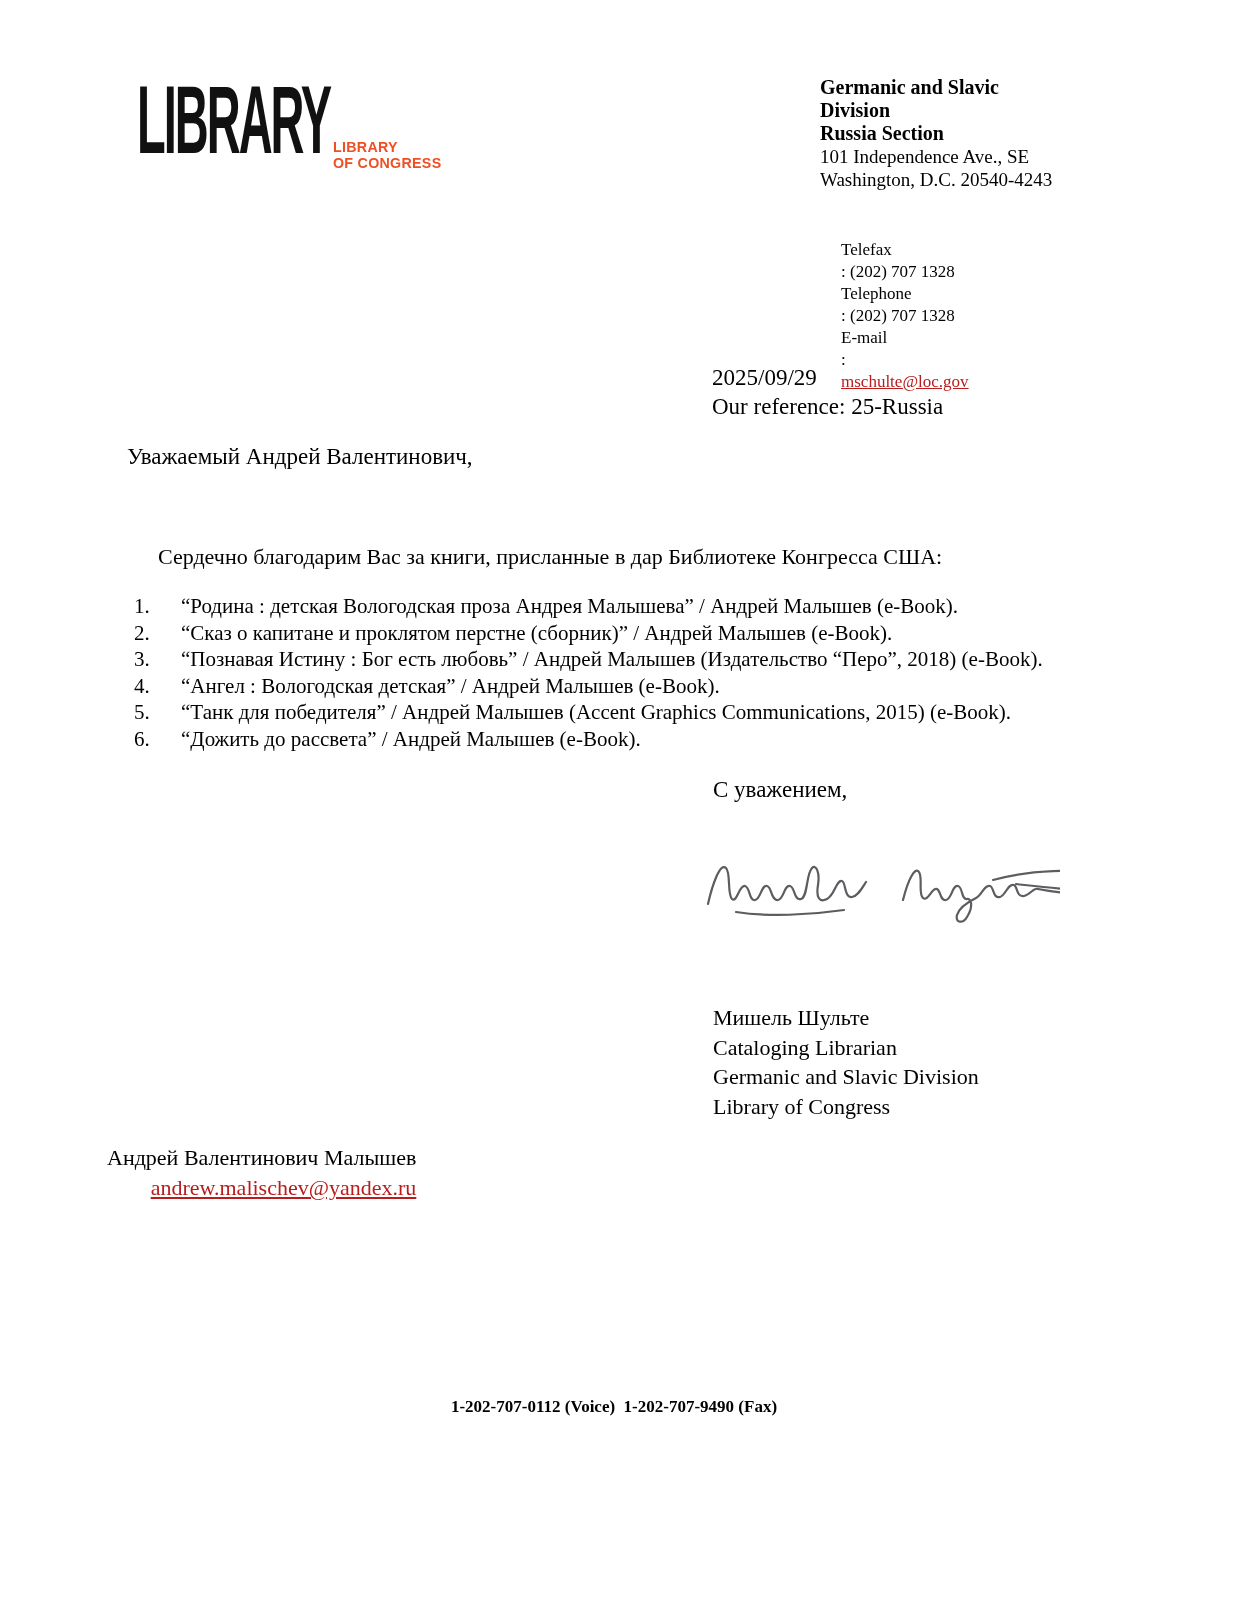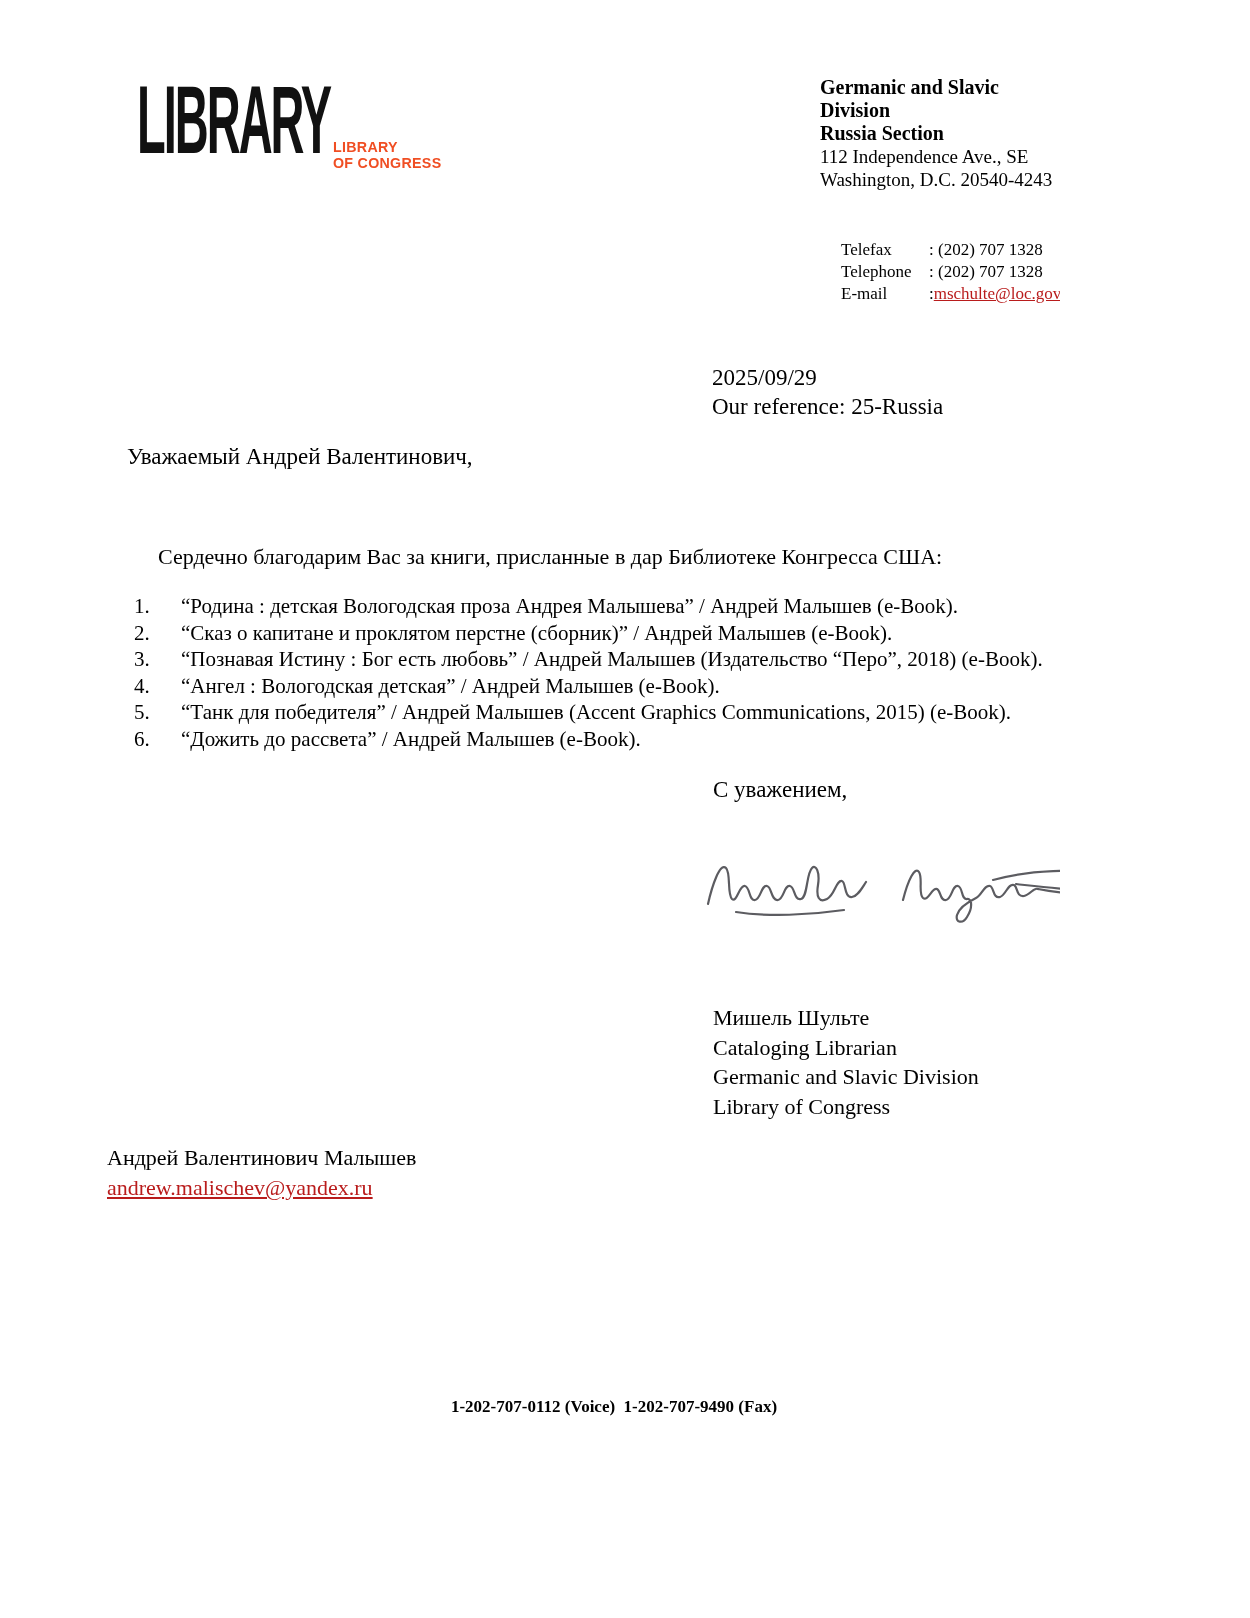--- a/index.html
+++ b/index.html
@@ -15,63 +15,63 @@
             font-family:"Liberation Sans", sans-serif;font-weight:bold;
             font-size:15px;line-height:16px;color:#F04E23;letter-spacing:0.3px;
             transform:scaleX(0.95);transform-origin:left top;white-space:nowrap;}
 
   
   .hdr{position:absolute;left:820px;top:76px;font-size:19px;line-height:23px;}
   .hdr .b{font-weight:bold;font-size:20px;}
 
   
   .contact{position:absolute;left:841px;top:239px;font-size:17px;line-height:22px;}
-  .c-row{display:flex;}
+  .c-row{display:flex;flex-direction:column;}
   .c-label{width:88px;}
   a.link{color:#b91c1c;text-decoration:underline;cursor:pointer;}
 
   
   .dateblock{position:absolute;left:712px;top:363px;font-size:23px;line-height:29px;}
 
   
   .salutation{position:absolute;left:107px;top:444px;font-size:23px;margin-left:20px;}
   .intro{position:absolute;left:158px;top:544px;font-size:22px;white-space:nowrap;}
   .books{position:absolute;left:134px;top:593px;width:1070px;font-size:21px;line-height:26.5px;}
   .book-row{display:flex;}
   .book-num{width:47px;flex:0 0 47px;}
   .book-text{flex:1;white-space:nowrap;}
 
   .closing{position:absolute;left:713px;top:777px;font-size:23px;}
 
   .sig{position:absolute;left:698px;top:840px;}
 
   .signer{position:absolute;left:713px;top:1003px;font-size:22px;line-height:29.5px;}
 
-  .addressee{position:absolute;left:107px;top:1143px;font-size:22px;line-height:30px;}
+  .addressee{position:absolute;left:107px;top:1143px;font-size:22px;line-height:30px;text-align:right;}
 
   .footer{position:absolute;left:0;top:1352px;width:1228px;text-align:center;
           font-weight:bold;font-size:17px;line-height:22px;white-space:pre-wrap;}
 </style>
 </head>
 <body>
 
 <div class="page">
 
   <div>
     <div class="logo-big">LIBRARY</div>
     <div class="logo-small">
       <span>LIBRARY</span><br>
       <span>OF CONGRESS</span>
     </div>
   </div>
 
   <div class="hdr">
     <div class="b">Germanic and Slavic Division</div>
     <div class="b">Russia Section</div>
-    <div>112 Independence Ave., SE</div>
+    <div>101 Independence Ave., SE</div>
     <div>Washington, D.C. 20540-4243</div>
   </div>
 
   <div class="contact">
     <div class="c-row">
       <span class="c-label">Telefax</span>
       <span>: (202) 707 1328</span>
     </div>
     <div class="c-row">
       <span class="c-label">Telephone</span>

